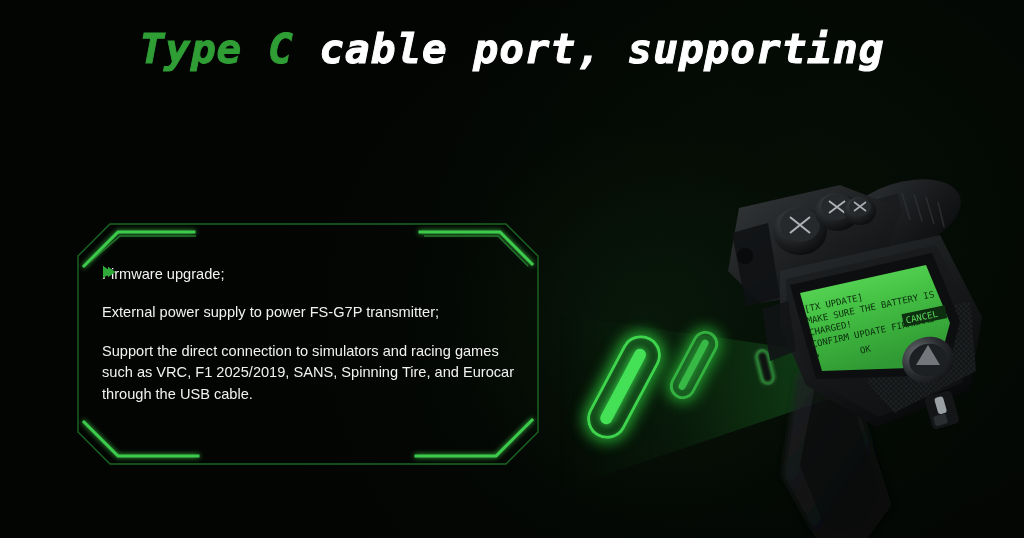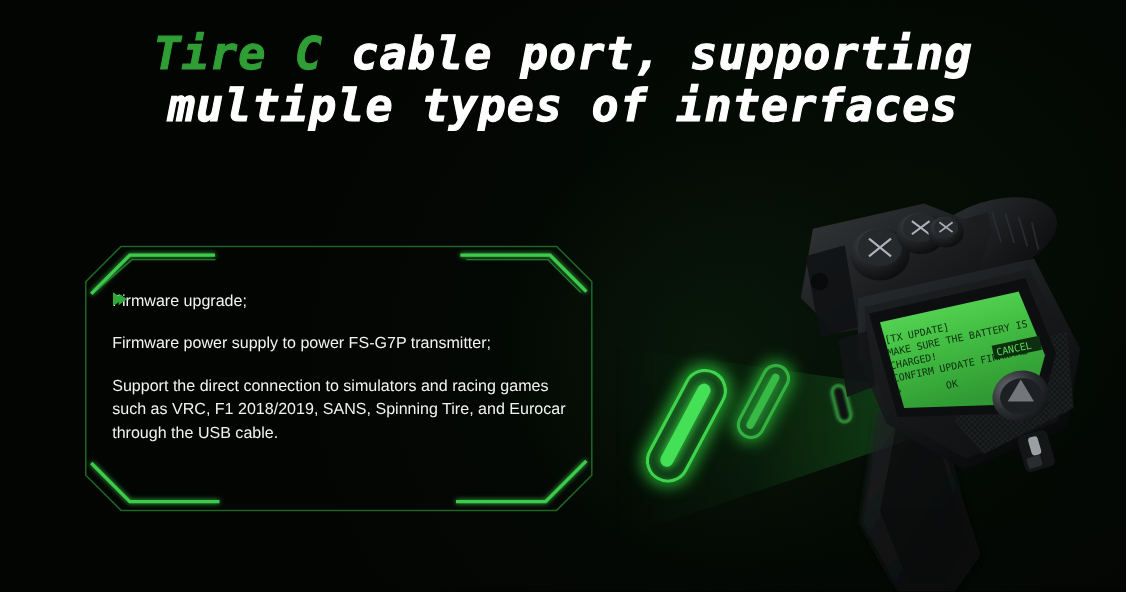--- a/index.html
+++ b/index.html
@@ -60,24 +60,23 @@
   .device{position:absolute;left:640px;top:175px;width:384px;height:363px;}
   .device svg{position:absolute;inset:0;}
 </style>
 </head>
 <body>
 
 <div id="stage">
 
   <div class="headline">
     <span class="hl-line hl1">
-      <span class="hl-green">Tire C</span>
+      <span class="hl-green">Type C</span>
       <span class="hl-white">cable port, supporting</span>
     </span>
-    <span class="hl-line hl2 hl-white">multiple types of interfaces</span>
   </div>
 
   <div class="cone"></div>
 
   <div class="port port-big">
     <div class="outer"></div>
     <div class="inner"></div>
   </div>
   <div class="port port-small">
     <div class="outer"></div>
@@ -114,27 +113,27 @@
       <div class="bullet">
         <svg class="bchev" viewBox="0 0 14 16">
           <path d="M1,2 L9,8 L1,14 Z M6,3 L13,8 L6,13 Z" fill="#2fa83a"></path>
         </svg>
         <div class="btext">Firmware upgrade;</div>
       </div>
       <div class="bullet">
         <svg class="bchev" viewBox="0 0 14 16">
           <path d="M1,2 L9,8 L1,14 Z M6,3 L13,8 L6,13 Z" fill="#2fa83a"></path>
         </svg>
-        <div class="btext">Firmware power supply to power FS-G7P transmitter;</div>
+        <div class="btext">External power supply to power FS-G7P transmitter;</div>
       </div>
       <div class="bullet">
         <svg class="bchev" viewBox="0 0 14 16">
           <path d="M1,2 L9,8 L1,14 Z M6,3 L13,8 L6,13 Z" fill="#2fa83a"></path>
         </svg>
-        <div class="btext">Support the direct connection to simulators and racing games such as VRC, F1 2018/2019, SANS, Spinning Tire, and Eurocar through the USB cable.</div>
+        <div class="btext">Support the direct connection to simulators and racing games such as VRC, F1 2025/2019, SANS, Spinning Tire, and Eurocar through the USB cable.</div>
       </div>
     </div>
   </div>
 
   <div class="device">
     <svg viewBox="0 0 384 363" width="384" height="363">
       <defs>
         <linearGradient id="shellA" x1="0" y1="0" x2="1" y2="1">
           <stop offset="0%" stop-color="#35383a"></stop>
             <stop offset="55%" stop-color="#1b1d1f"></stop>

